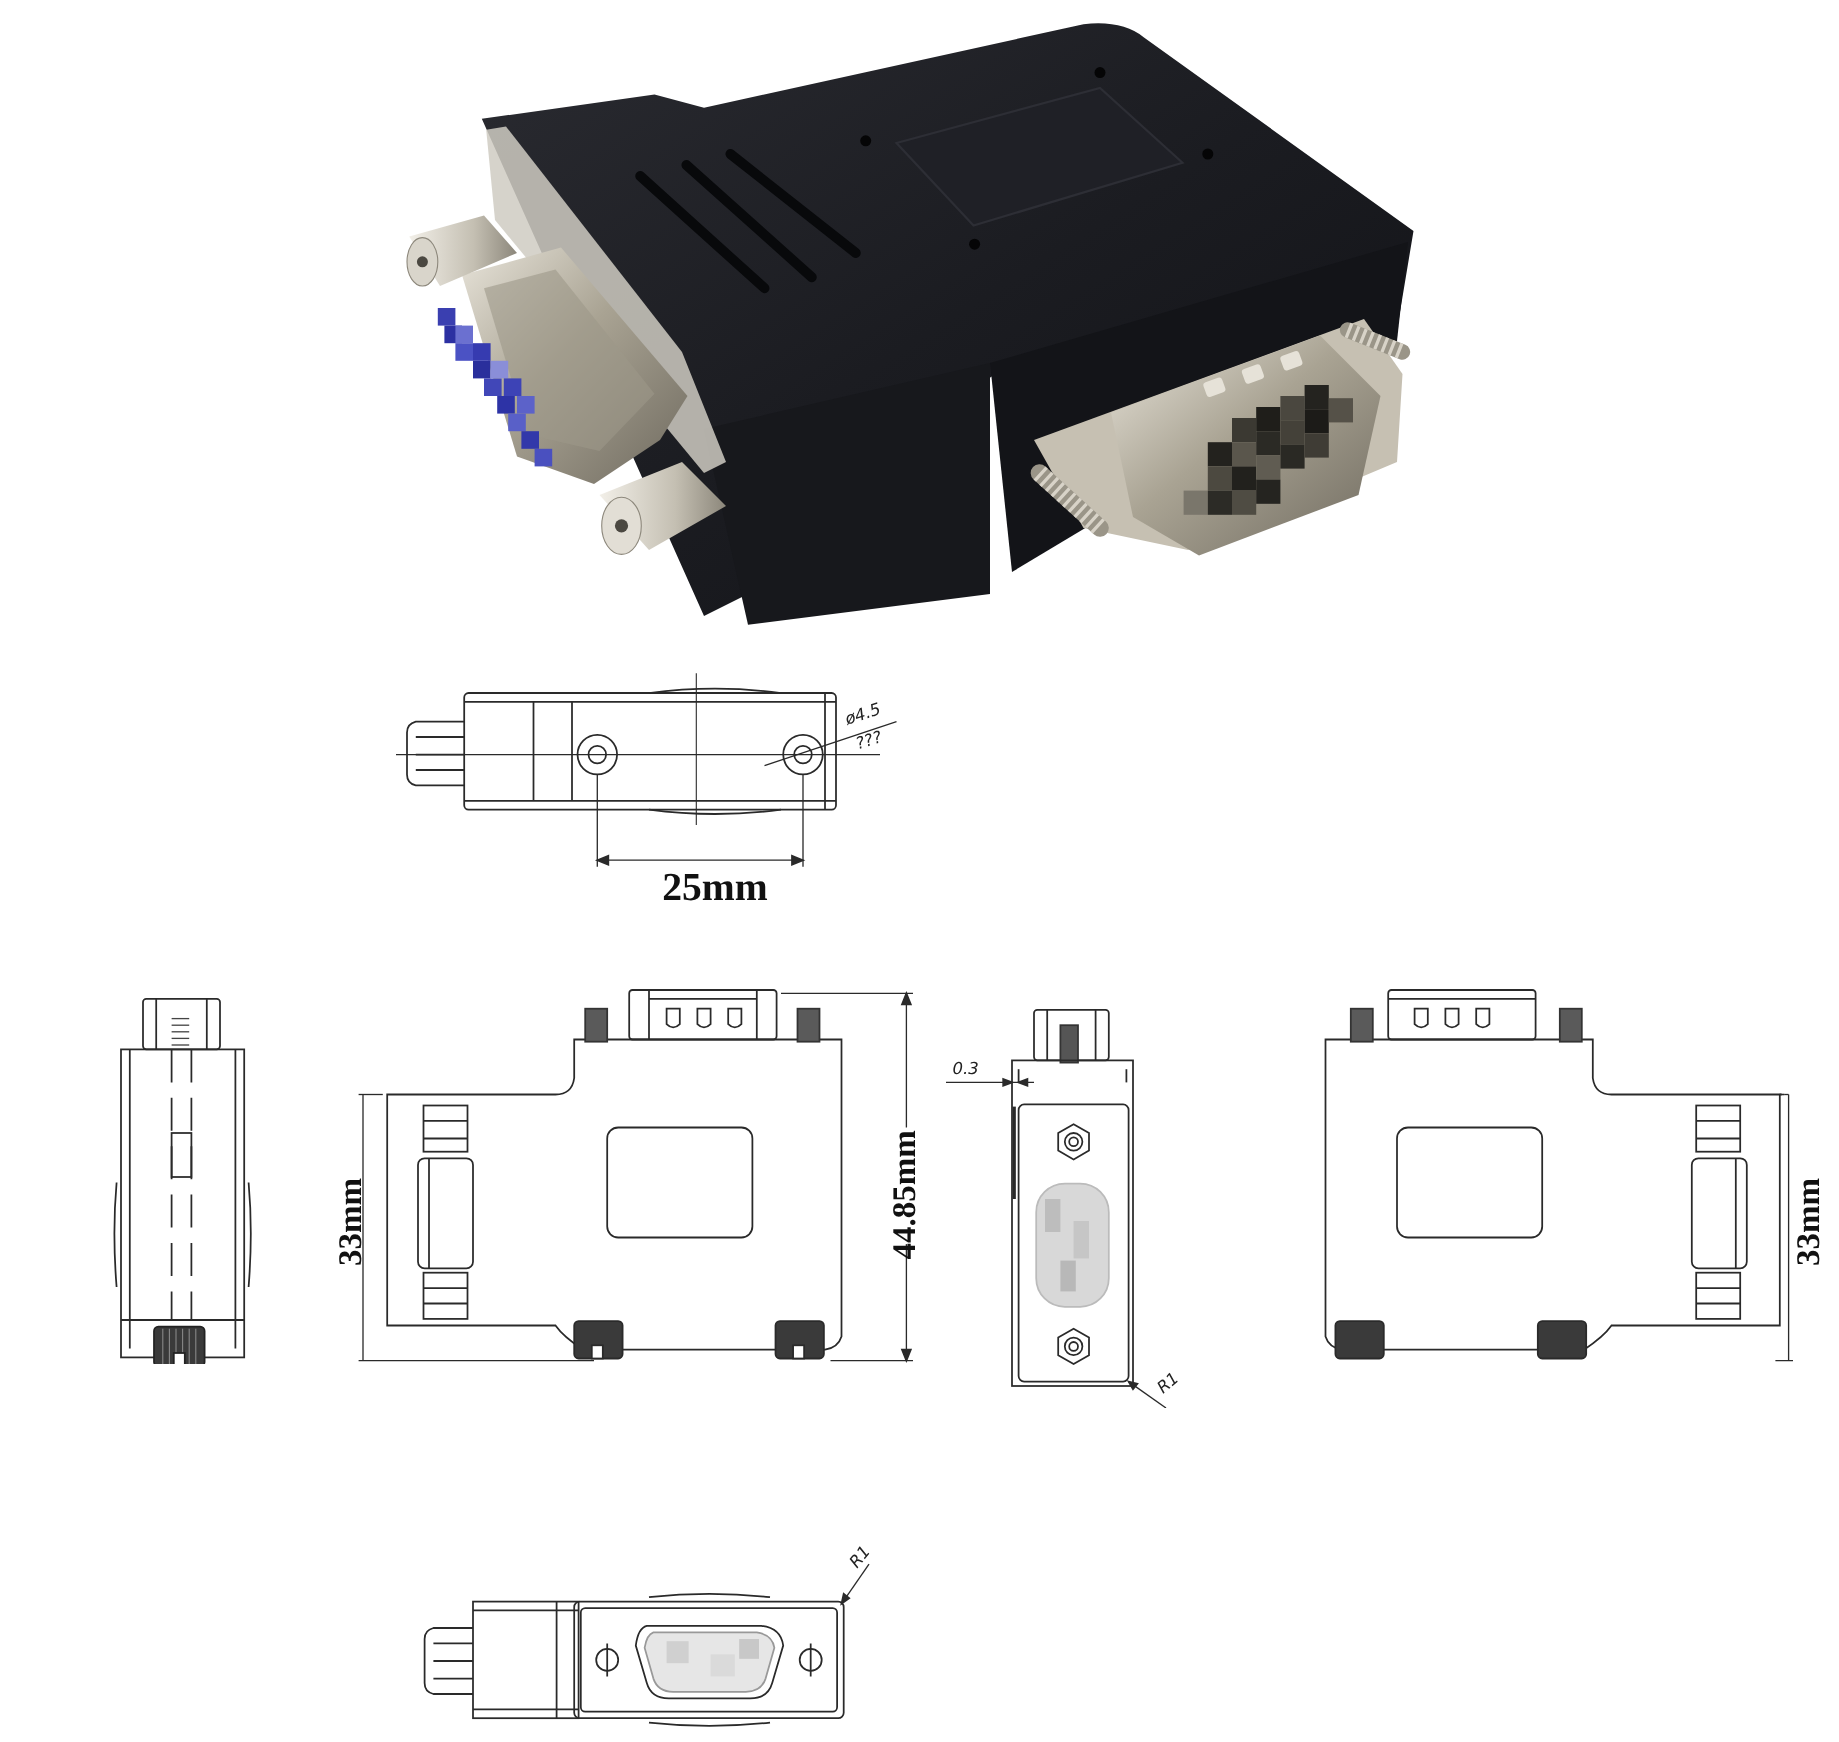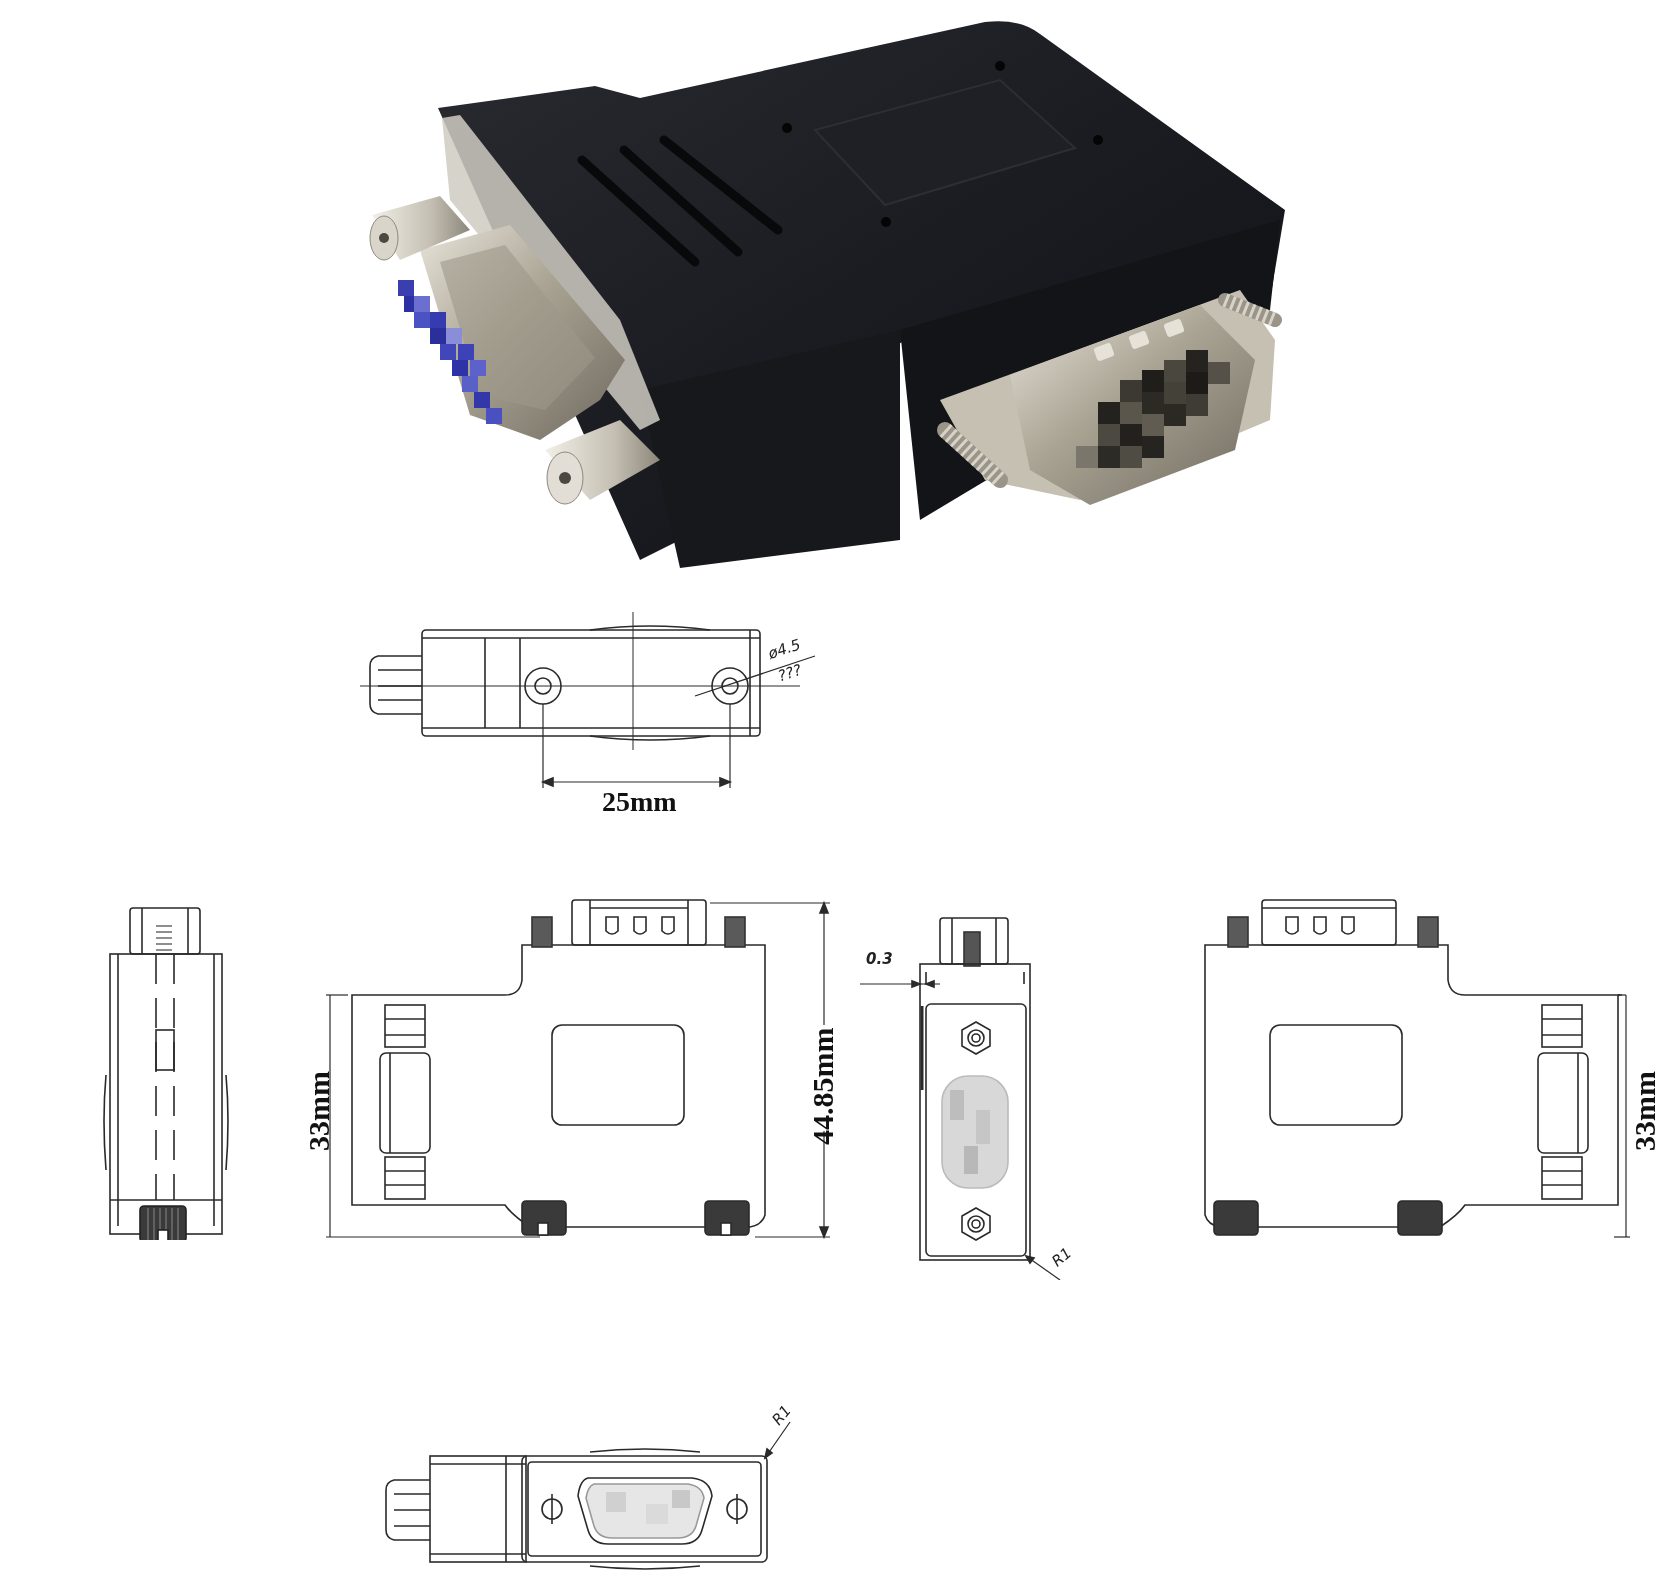--- a/index.html
+++ b/index.html
@@ -147,21 +147,21 @@
   <line x1="335" y1="86" x2="455" y2="46" stroke-width="1.2"></line>
 
   <line x1="183" y1="94" x2="183" y2="178" stroke-width="1.2"></line>
   <line x1="370" y1="94" x2="370" y2="178" stroke-width="1.2"></line>
   <line x1="183" y1="172" x2="370" y2="172" stroke-width="1.2"></line>
   <path d="M183,172 l10,-4 l0,8 z" fill="#2a2a2a"></path>
   <path d="M370,172 l-10,-4 l0,8 z" fill="#2a2a2a"></path>
 </svg>
 <span class="note" style="left:408px;top:32px;transform:rotate(-18deg);">ø4.5</span>
 <span class="note" style="left:418px;top:56px;transform:rotate(-18deg);">???</span>
-<span class="dim-label" style="left:242px;top:178px;font-size:28px;">25mm</span>
+<span class="dim-label" style="left:242px;top:178px;font-size:36px;">25mm</span>
 </div>
 
 <div class="abs" style="left:100px;top:900px;width:140px;height:340px;">
 <svg width="140" height="340" viewBox="0 0 140 340" fill="none" stroke="#2a2a2a" stroke-width="1.6">
 
   <rect x="30" y="8" width="70" height="46" rx="3"></rect>
   <line x1="42" y1="8" x2="42" y2="54"></line>
   <line x1="88" y1="8" x2="88" y2="54"></line>
   <g stroke="#444" stroke-width="1.2">
     <line x1="56" y1="26" x2="72" y2="26"></line>
@@ -270,21 +270,21 @@
   <rect x="116" y="200" width="14" height="34" fill="#c6c6c6" stroke="none"></rect>
   <rect x="104" y="236" width="14" height="28" fill="#b8b8b8" stroke="none"></rect>
 
   <line x1="0" y1="74" x2="80" y2="74" stroke-width="1.2"></line>
   <path d="M60,74 l-8,-3 l0,6 z" fill="#2a2a2a"></path>
   <path d="M66,74 l8,-3 l0,6 z" fill="#2a2a2a"></path>
 
   <line x1="166" y1="346" x2="200" y2="370" stroke-width="1.2"></line>
   <path d="M166,346 l8,2 l-4,5 z" fill="#2a2a2a"></path>
 </svg>
-<span class="note" style="left:6px;top:42px;font-weight:bold;">0.3</span>
+<span class="note" style="left:6px;top:54px;">0.3</span>
 <span class="note" style="left:192px;top:340px;transform:rotate(-40deg);">R1</span>
 </div>
 
 <div class="abs" style="left:1190px;top:895px;width:470px;height:350px;">
 <svg width="470" height="350" viewBox="0 0 470 350" fill="none" stroke="#2a2a2a" stroke-width="1.6">
   <path d="M15,50 L258,50 L258,85 Q260,100 275,100 L428,100 L428,310 L275,310 Q268,320 250,332 L30,332 Q18,330 15,320 Z"></path>
   <rect x="80" y="130" width="132" height="100" rx="10"></rect>
 
   <rect x="72" y="5" width="134" height="45" rx="3"></rect>
   <line x1="72" y1="13" x2="206" y2="13"></line>

